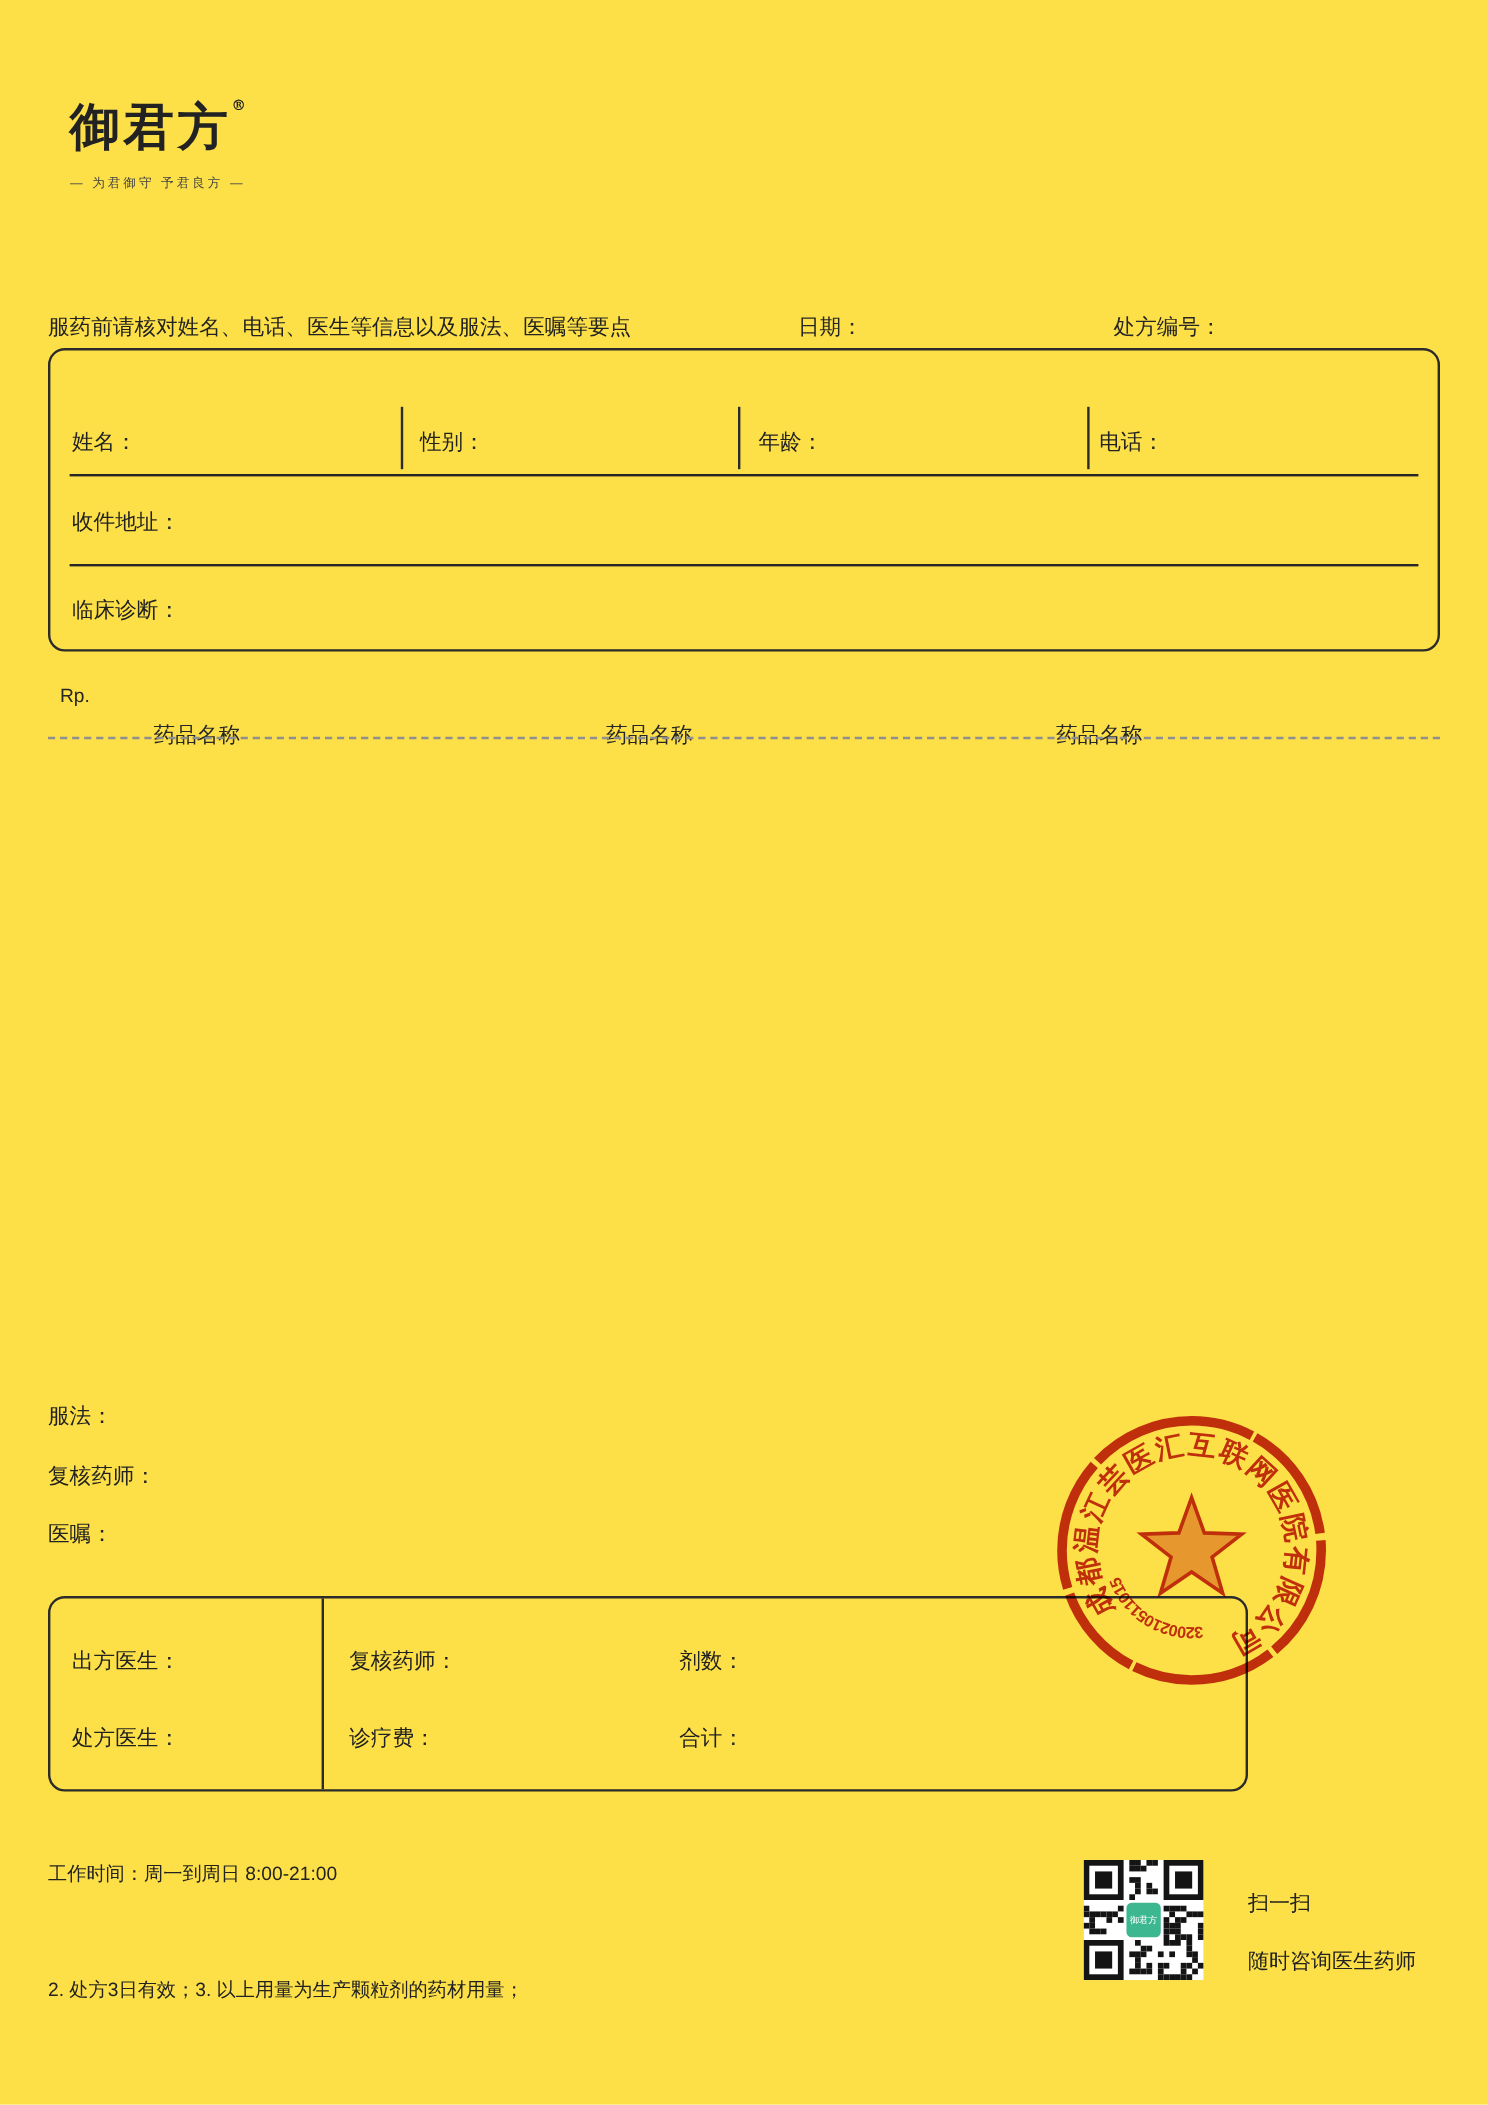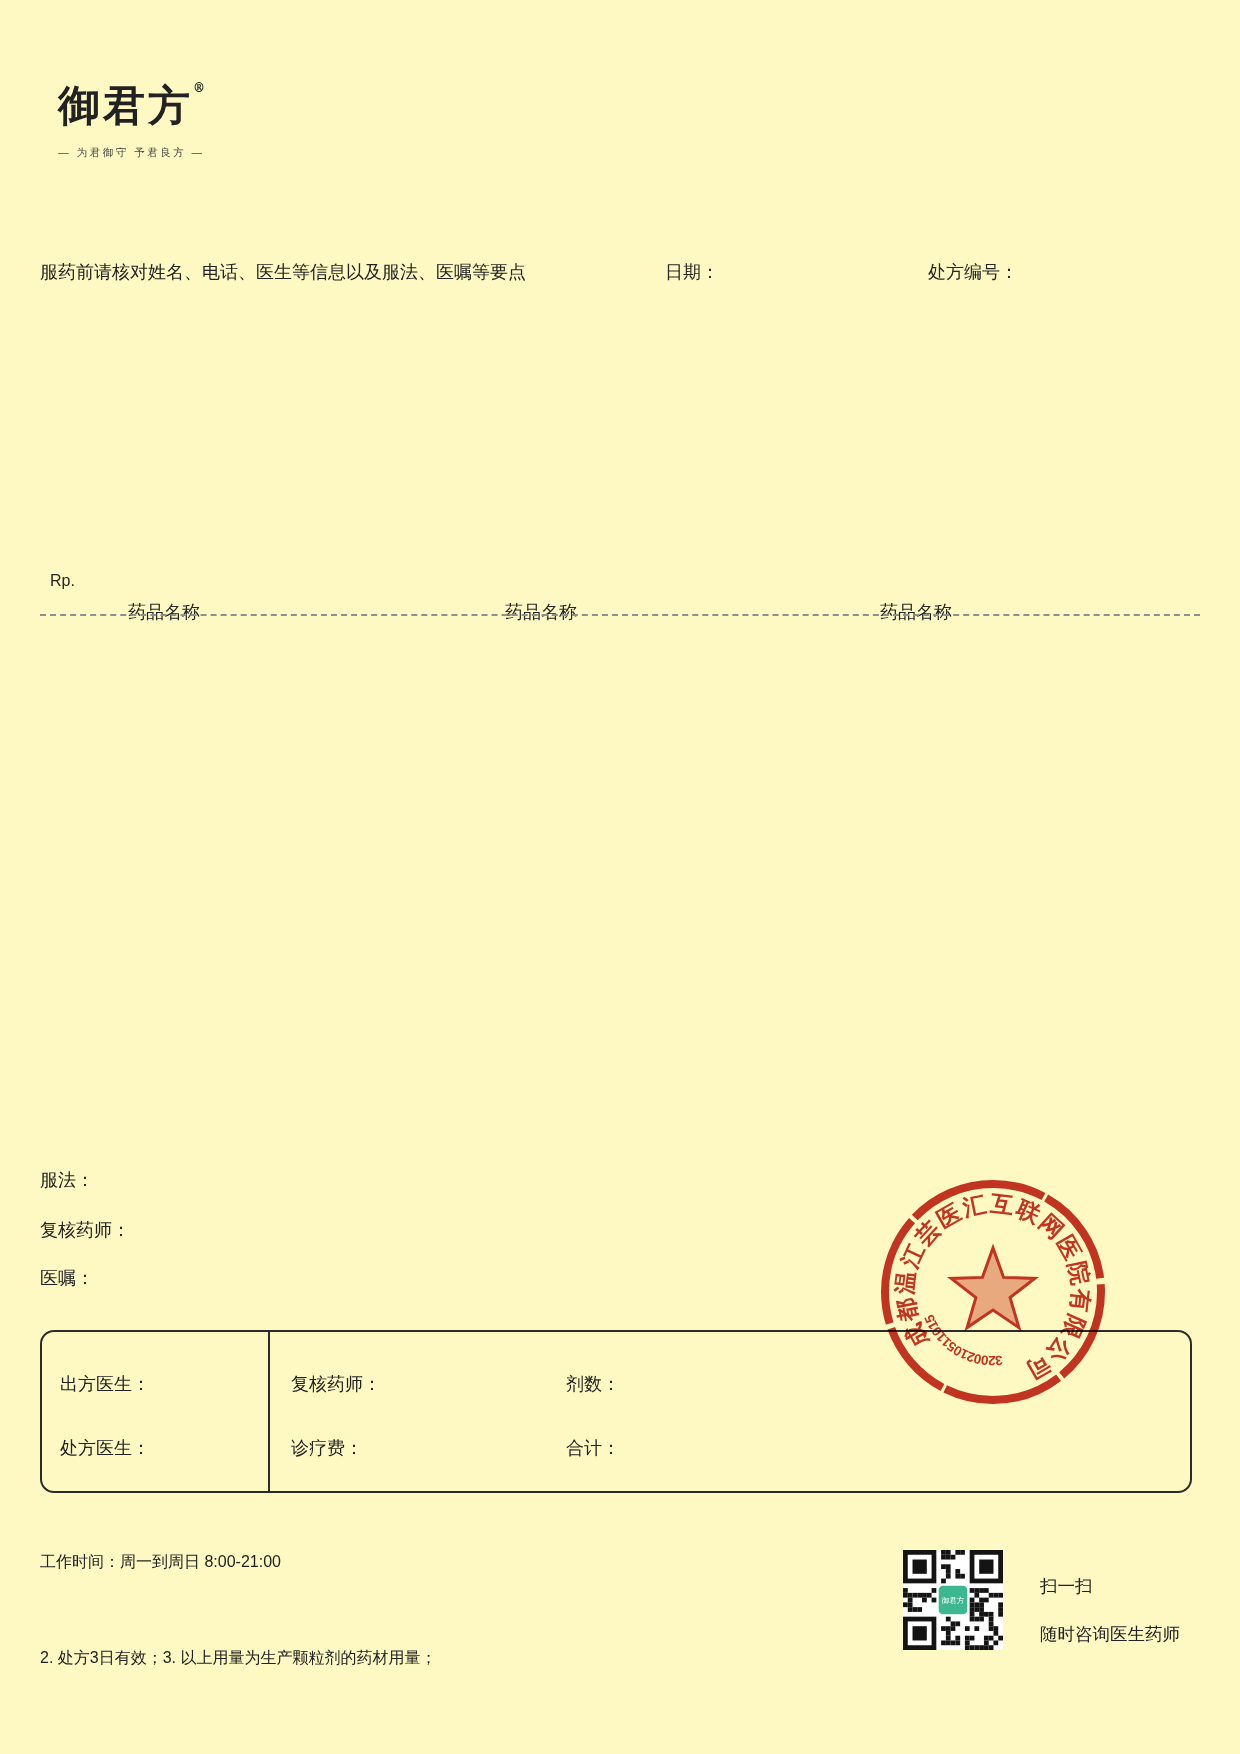--- a/index.html
+++ b/index.html
@@ -1,18 +1,18 @@
 <!DOCTYPE html>
 <html style="--seal: #bf2a1c; --qr-green: #3db790;"><head>
 <meta charset="utf-8">
 <style>
   * { margin:0; padding:0; box-sizing:border-box; }
   html,body { background:#fff; }
   body { font-family:"Liberation Sans","DejaVu Sans",sans-serif; color:#262626; }
-  .page { position:relative; width:1240px; height:1754px; background:#fef9c3; overflow:hidden;padding-left:12px; }
+  .page { position:relative; width:1240px; height:1754px; background:#fde047; overflow:hidden;padding-left:12px; }
 
   
   .logo-block { position:absolute; left:58px; top:82px; text-align:center; }
   .logo-name { font-family:"DejaVu Serif","Liberation Serif",serif; font-weight:bold; font-size:42px; letter-spacing:3px; color:#222; line-height:1; }
   .logo-reg { font-size:12px; vertical-align:28px; letter-spacing:0; }
   .logo-tagline { margin-top:19px; font-size:10.5px; letter-spacing:2.5px; color:#444; white-space:nowrap; }
   .hospital-title { position:absolute; left:205px; top:96px; font-size:28px; font-weight:700; color:#1e1e1e; letter-spacing:1px; }
 
   
   .notice { position:absolute; left:40px; top:260px; font-size:18px; color:#222; }
@@ -27,21 +27,21 @@
 
   
   .rp-label { position:absolute; left:50px; top:572px; font-size:16px; }
   .drug-col { position:absolute; top:600px; font-size:18px; }
   .rx-dashes { position:absolute; left:40px; top:614px; width:1160px; height:0; border-top:2px dashed #8f8f8f; }
 
   
   .usage-label { position:absolute; left:40px; font-size:18px; color:#222; }
 
   
-  .sign-box { position:absolute; left:40px; top:1330px; width:1152px; height:163px; border:2.5px solid #2b2b2b; border-radius:14px; }
+  .sign-box { position:absolute; left:40px; top:1330px; width:1000px; height:163px; border:2.5px solid #2b2b2b; border-radius:14px; }
   .sb-vdiv { position:absolute; left:226px; top:0; bottom:0; width:2px; background:#2b2b2b; }
   .sb-label { position:absolute; font-size:18px; color:#222; }
 
   
   .stamp { position:absolute; left:873px; top:1172px; width:240px; height:240px; mix-blend-mode:multiply; opacity:.95; }
   .seal-ring { stroke:var(--seal,#bf2a1c); }
   .seal-star { fill:#d4604f; fill-opacity:.55; stroke:var(--seal,#bf2a1c); stroke-width:3; }
   .seal-text { font-size:23px; font-weight:700; letter-spacing:2px; fill:var(--seal,#bf2a1c); font-family:"Liberation Sans","DejaVu Sans",sans-serif; }
   .seal-serial text { font-size:13.5px; font-weight:700; fill:var(--seal,#bf2a1c); text-anchor:middle; }
 
@@ -57,20 +57,33 @@
 
   <div class="logo-block">
     <div class="logo-name"><span>御君方</span><span class="logo-reg">®</span></div>
     <div class="logo-tagline">— 为君御守 予君良方 —</div>
   </div>
 
   <div class="notice">服药前请核对姓名、电话、医生等信息以及服法、医嘱等要点</div>
   <div class="date-label">日期：</div>
   <div class="rxno-label">处方编号：</div>
 
+  <div class="patient-box">
+    <span class="pb-label" style="left:18px; top:64px;">姓名：</span>
+    <span class="pb-label" style="left:308px; top:64px;">性别：</span>
+    <span class="pb-label" style="left:590px; top:64px;">年龄：</span>
+    <span class="pb-label" style="left:874px; top:64px;">电话：</span>
+    <span class="vdiv" style="left:292px;"></span>
+    <span class="vdiv" style="left:573px;"></span>
+    <span class="vdiv" style="left:864px;"></span>
+    <div class="pb-hr" style="top:103px;"></div>
+    <span class="pb-label" style="left:18px; top:131px;">收件地址：</span>
+    <div class="pb-hr" style="top:178px;"></div>
+    <span class="pb-label" style="left:18px; top:204px;">临床诊断：</span>
+  </div>
 
   <div class="rp-label">Rp.</div>
   <div class="drug-col" style="left:128px;">药品名称</div>
   <div class="drug-col" style="left:505px;">药品名称</div>
   <div class="drug-col" style="left:880px;">药品名称</div>
   <div class="rx-dashes"></div>
 
   <div class="usage-label" style="top:1168px;">服法：</div>
   <div class="usage-label" style="top:1218px;">复核药师：</div>
   <div class="usage-label" style="top:1266px;">医嘱：</div>

